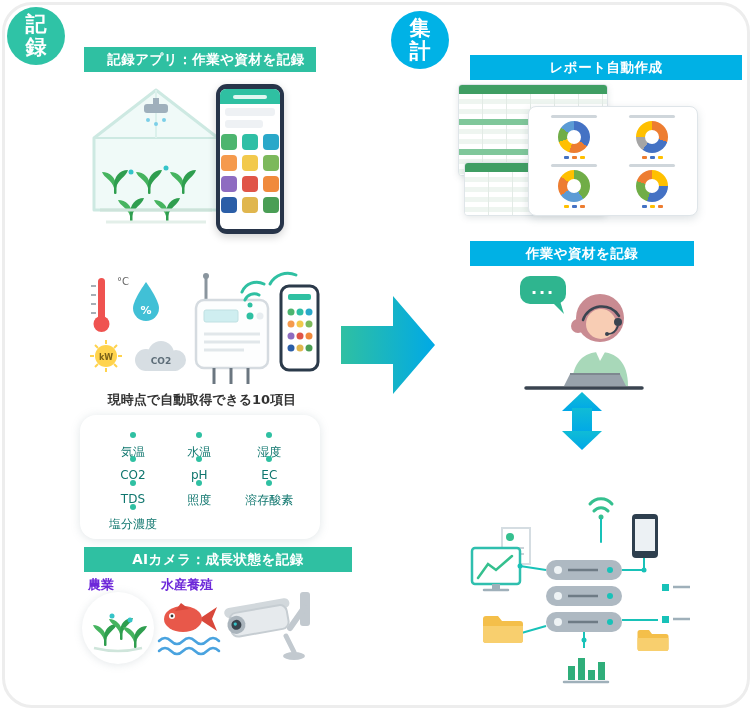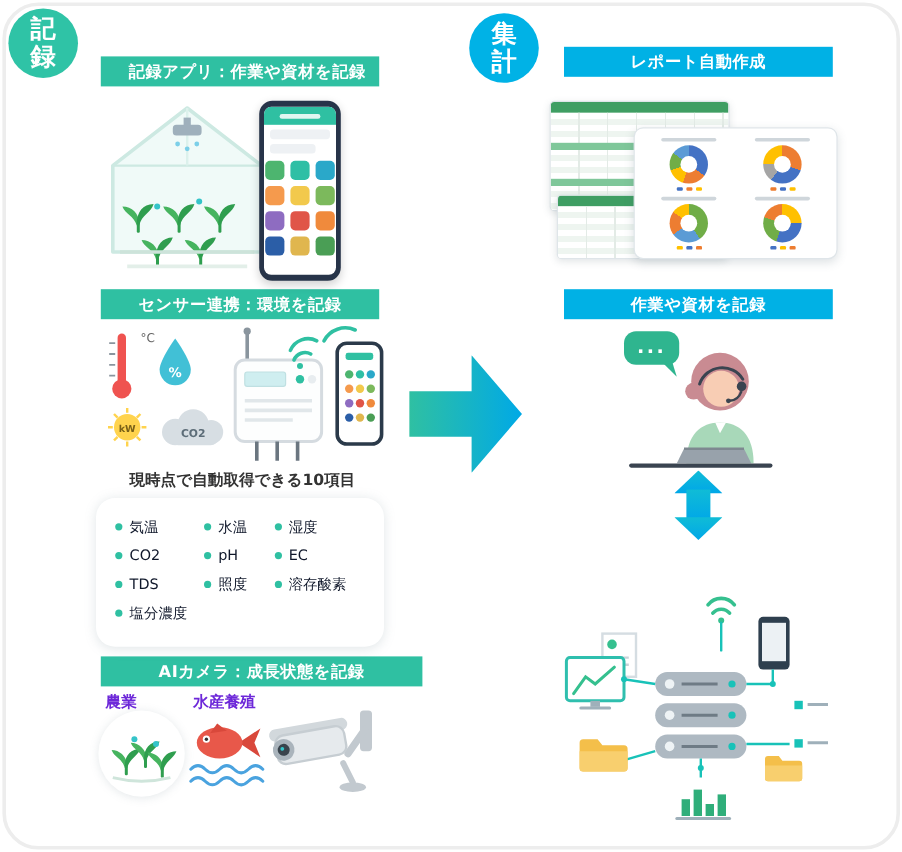--- a/index.html
+++ b/index.html
@@ -16,21 +16,21 @@
   #badge-aggregate { left:391px; top:11px; background:#00b2e6; }
 
   
   .banner { position:absolute; height:25px; color:#fff; font-weight:700; font-size:13.5px;
             display:flex; align-items:center; justify-content:center; white-space:nowrap; letter-spacing:.5px; }
   .banner-teal { background:#2fc0a2; }
   .banner-blue { background:#00b1e5; }
   #banner-app    { left:84px;  top:47px;  width:232px;padding-left:12px; }
   #banner-sensor { left:84px;  top:241px; width:232px; }
   #banner-camera { left:84px;  top:547px; width:268px; }
-  #banner-report { left:470px; top:39px;  width:224px; }
+  #banner-report { left:470px; top:55px;  width:272px; }
   #banner-advice { left:470px; top:241px; width:224px; }
   #banner-data   { left:452px; top:455px; width:258px; }
 
   .svg-abs { position:absolute; }
 
   
   #phone-app { position:absolute; left:216px; top:84px; width:68px; height:150px; background:#273449;
                border-radius:11px; padding:5px 4px; box-shadow:0 3px 8px rgba(0,0,0,.18); z-index:3; }
   .phone-screen { width:100%; height:100%; background:#fff; border-radius:6px; overflow:hidden; }
   .ps-header { height:15px; background:#2fc0a2; display:flex; align-items:center; justify-content:center; }
@@ -45,21 +45,21 @@
   .t10{background:#2b5ea7}.t11{background:#e0b64e}.t12{background:#4a9e55}
 
   
   #subtitle-sensor { position:absolute; left:84px; top:391px; width:236px; text-align:center;
                      font-size:13px; font-weight:700; color:#333; }
   #sensor-box { position:absolute; left:80px; top:415px; width:240px; height:124px; background:#fff;
                 border-radius:16px; box-shadow:0 1px 10px rgba(120,140,150,.22); display:flex;
                 padding:17px 10px 0 16px; }
   .sensor-col { display:flex; flex-direction:column; gap:10px; }
   .sensor-col1{width:78px}.sensor-col2{width:62px}.sensor-col3{width:86px}
-  .sensor-item { display:flex; align-items:center; gap:6px; font-size:12px; color:#0f172a; height:14px; }
+  .sensor-item { display:flex; align-items:center; gap:6px; font-size:12px; color:#0f766e; height:14px;flex-direction:column; }
   .dot { width:6px; height:6px; border-radius:50%; background:#2fc0a2; flex:none; }
 
   
   .cat-label { position:absolute; font-weight:700; font-size:13px; color:#6d28d9; }
   #label-agri { left:88px;  top:576px; }
   #label-aqua { left:161px; top:576px; }
   #plants-circle { position:absolute; left:82px; top:592px; width:72px; height:72px; background:#fff;
                    border-radius:50%; box-shadow:0 1px 8px rgba(120,140,150,.20); }
 
   
@@ -98,21 +98,20 @@
   <div class="vbadge" id="badge-record">
     <span>記</span>
     <span>録</span>
   </div>
   <div class="vbadge" id="badge-aggregate">
     <span>集</span>
     <span>計</span>
   </div>
 
   <div class="banner banner-teal" id="banner-app">記録アプリ：作業や資材を記録</div>
-  <div class="banner banner-teal" id="banner-sensor">センサー連携：環境を記録</div>
   <div class="banner banner-teal" id="banner-camera">AIカメラ：成長状態を記録</div>
   <div class="banner banner-blue" id="banner-report">レポート自動作成</div>
   <div class="banner banner-blue" id="banner-advice">作業や資材を記録</div>
 
   <svg class="svg-abs" style="left:86px;top:76px;" width="140" height="160" viewBox="0 0 140 160">
     <polygon points="8,62 70,14 132,62 132,134 8,134" fill="#f0faf8" stroke="#cde9e2" stroke-width="3" stroke-linejoin="round"></polygon>
     <line x1="8" y1="62" x2="132" y2="62" stroke="#cde9e2" stroke-width="2"></line>
     <line x1="70" y1="14" x2="70" y2="62" stroke="#dcf1ec" stroke-width="2"></line>
     <g>
       <rect x="58" y="28" width="24" height="9" rx="3" fill="#9fb0bc"></rect>

